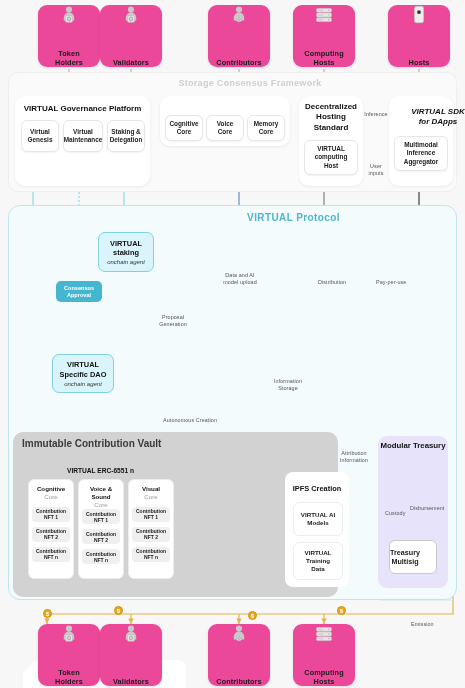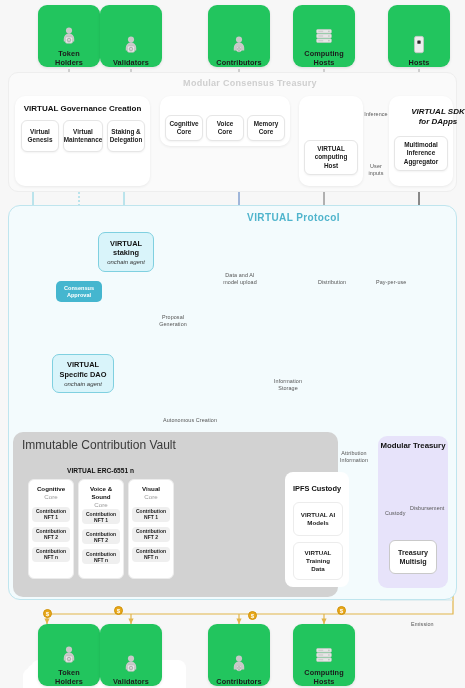--- a/index.html
+++ b/index.html
@@ -10,23 +10,23 @@
     overflow:hidden;
     position:relative;
   }
   #canvas { position:absolute; inset:0; }
   #svglayer { position:absolute; inset:0; width:465px; height:688px; pointer-events:none; }
 
   .abs { position:absolute; }
 
   
   .actor {
-    background:#22c55e; border-radius:9px;
+    background:#ec4899; border-radius:9px;
     display:flex; flex-direction:column;
-    align-items:center; justify-content:flex-end;
+    align-items:center; justify-content:space-between;
     box-shadow:0 1px 3px rgba(0,0,0,.10);
     width:62px; height:62px;
   }
   .actor .alabel {
     font-size:7.3px; font-weight:700; color:#1b1b1b;
     text-align:center; line-height:1.25; margin-top:3px;
     letter-spacing:.1px;
   }
   .aicon { width:18px; height:20px; display:block; }
 
@@ -45,21 +45,21 @@
   }
   .chip {
     background:#fff; border:1px solid #e6e6e6; border-radius:6px;
     font-size:6.4px; font-weight:700; color:#1b1b1b; text-align:center;
     line-height:1.3; display:flex; align-items:center; justify-content:center;
     box-shadow:0 1px 2px rgba(0,0,0,.05);
   }
   .chip-plain {
     background:#fff; border:1px solid #ececec; border-radius:6px;
     font-size:6.4px; font-weight:700; color:#1b1b1b; text-align:center;
-    line-height:1.3; display:flex; align-items:center; justify-content:center;
+    line-height:1.3; display:flex; align-items:center; 
   }
 
   
   .protocol-region {
     background:#f3fbfd; border:1px solid #bfe5ee; border-radius:12px;
   }
   .protocol-title {
     font-size:10px; font-weight:700; color:#4fb4cc; letter-spacing:.4px;
   }
 
@@ -84,21 +84,21 @@
   .badge-consensus {
     background:#45b6cf; border-radius:5px; color:#fff;
     font-size:5.6px; font-weight:700; text-align:center;
     display:flex; align-items:center; justify-content:center; line-height:1.25;
   }
 
   
   .vault {
     background:#d2d2d2; border-radius:10px;
   }
-  .vault-title { font-size:12px; font-weight:400; color:#3a3a3a; }
+  .vault-title { font-size:10px; font-weight:700; color:#3a3a3a; }
   .erc {
     background:#fff; border-radius:8px; position:relative;
   }
   .erc::before, .erc::after {
     content:""; position:absolute; background:#fff; border-radius:8px; z-index:-1;
   }
   .erc::before { left:4px; top:-4px; right:-4px; bottom:4px; }
   .erc::after  { left:8px; top:-8px; right:-8px; bottom:8px; }
   .erc-title { font-size:6.6px; font-weight:700; color:#111; text-align:center; }
   .core-col {
@@ -262,24 +262,24 @@
 
   <div class="abs actor" style="left:388px;top:5px;">
     <svg class="aicon" viewBox="0 0 14 22">
       <rect x="2" y="1.5" width="10" height="18" rx="2.2" fill="#ededed" stroke="#c4c4c4" stroke-width="0.9"></rect>
       <rect x="5.2" y="6" width="3.6" height="3.6" rx="0.6" fill="#2b2b2b"></rect>
     </svg>
     <div class="alabel">Hosts</div>
   </div>
 
   <div class="abs panel-mcf" style="left:8px;top:72px;width:449px;height:120px;"></div>
-  <div class="abs mcf-title" style="left:160px;top:78px;width:180px;text-align:center;">Modular Consensus Treasury</div>
+  <div class="abs mcf-title" style="left:160px;top:78px;width:180px;text-align:center;">Storage Consensus Framework</div>
 
   <div class="abs panel" style="left:15px;top:96px;width:135px;height:90px;box-shadow:0 1px 3px rgba(0,0,0,.07);"></div>
-  <div class="abs panel-title" style="left:17px;top:104px;width:131px;">VIRTUAL Governance Creation</div>
+  <div class="abs panel-title" style="left:17px;top:104px;width:131px;">VIRTUAL Governance Platform</div>
   <div class="abs chip" style="left:21px;top:120px;width:38px;height:32px;">
       <span>Virtual<br>Genesis</span>
     </div>
   <div class="abs chip" style="left:63px;top:120px;width:40px;height:32px;">
       <span>Virtual<br>Maintenance</span>
     </div>
   <div class="abs chip" style="left:107px;top:120px;width:38px;height:32px;">
       <span>Staking &amp;<br>Delegation</span>
     </div>
 
@@ -288,20 +288,21 @@
       <span>Cognitive<br>Core</span>
     </div>
   <div class="abs chip" style="left:206px;top:115px;width:38px;height:26px;">
       <span>Voice<br>Core</span>
     </div>
   <div class="abs chip" style="left:247px;top:115px;width:38px;height:26px;">
       <span>Memory<br>Core</span>
     </div>
 
   <div class="abs panel" style="left:299px;top:96px;width:64px;height:90px;box-shadow:0 1px 3px rgba(0,0,0,.07);"></div>
+  <div class="abs panel-title" style="left:301px;top:102px;width:60px;">Decentralized<br>Hosting<br>Standard</div>
   <div class="abs chip" style="left:304px;top:140px;width:54px;height:35px;">
       <span>VIRTUAL<br>computing<br>Host</span>
     </div>
 
   <div class="abs panel" style="left:389px;top:96px;width:64px;height:90px;box-shadow:0 1px 3px rgba(0,0,0,.07);"></div>
   <div class="abs panel-title" style="left:408px;top:107px;width:60px;font-style:italic;">VIRTUAL SDK<br>for DApps</div>
   <div class="abs chip" style="left:394px;top:136px;width:54px;height:35px;">
       <span>Multimodal<br>Inference<br>Aggregator</span>
     </div>
 
@@ -372,21 +373,21 @@
 
   <div class="abs core-col" style="left:128px;top:479px;width:46px;height:100px;padding-top:5px;">
     <div class="core-name">Visual</div>
     <div class="core-sub">Core</div>
     <div class="nft" style="width:38px;height:15px;margin-top:6px;">Contribution<br>NFT 1</div>
     <div class="nft" style="width:38px;height:15px;margin-top:5px;">Contribution<br>NFT 2</div>
     <div class="nft" style="width:38px;height:15px;margin-top:5px;">Contribution<br>NFT n</div>
   </div>
 
   <div class="abs ipfs" style="left:285px;top:472px;width:64px;height:115px;"></div>
-  <div class="abs ipfs-title" style="left:287px;top:484px;width:60px;">IPFS Custody</div>
+  <div class="abs ipfs-title" style="left:287px;top:484px;width:60px;">IPFS Creation</div>
   <div class="abs ipfs-item" style="left:293px;top:502px;width:50px;height:34px;">VIRTUAL AI<br>Models</div>
   <div class="abs ipfs-item" style="left:293px;top:542px;width:50px;height:38px;">VIRTUAL<br>Training<br>Data</div>
 
   <div class="abs treasury" style="left:378px;top:436px;width:70px;height:152px;"></div>
   <div class="abs treasury-title" style="left:378px;top:441px;width:70px;">Modular Treasury</div>
 
   <div class="abs chip-plain" style="left:389px;top:540px;width:48px;height:34px;border:1px solid #c9c9c9;background:#fff;font-size:7.2px;">
     <span>Treasury<br>Multisig</span>
   </div>
 

